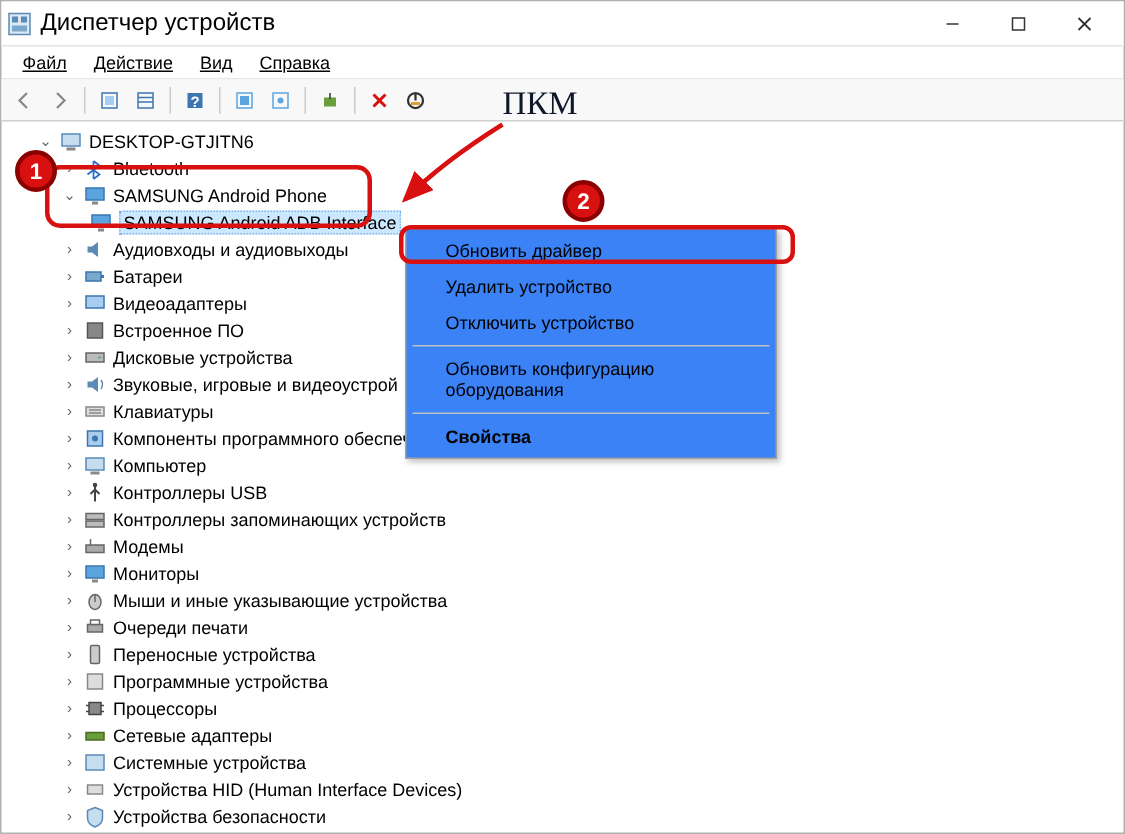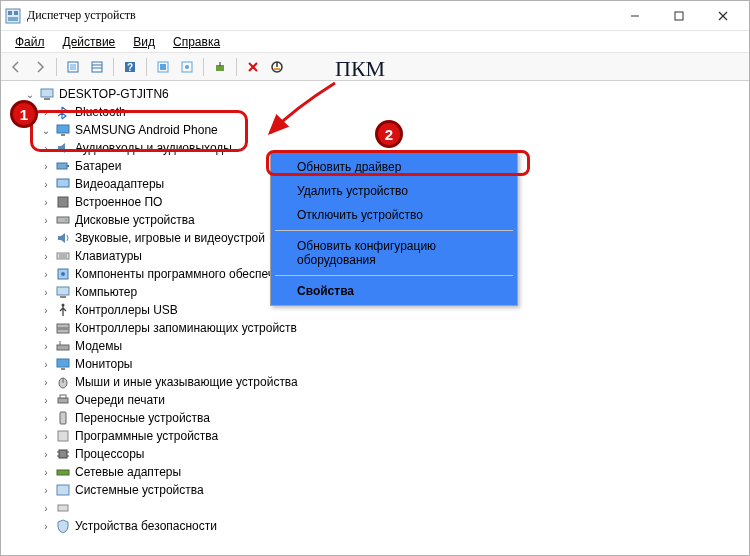--- a/index.html
+++ b/index.html
@@ -27,21 +27,21 @@
     align-items: center;
     padding: 0 4px;
     background: #fff;
     border-bottom: 1px solid #e5e5e5;
   }
   .titlebar .app-icon {
     width: 16px; height: 16px;
     margin-right: 6px;
     display: inline-flex; align-items: center; justify-content: center;
   }
-  .titlebar .title { flex: 1; font-size: 12px; font-family: Liberation Serif, serif; }
+  .titlebar .title { flex: 1; font-size: 16px; }
   .win-controls { display: flex; }
   .win-btn {
     width: 44px; height: 28px;
     display: flex; align-items: center; justify-content: center;
     color: #444;
   }
   .menubar {
     height: 22px;
     display: flex;
     align-items: center;
@@ -302,20 +302,29 @@
       <span class="twisty">⌄</span>
       <span class="dev-icon">
           <svg width="16" height="16">
             <rect x="2" y="3" width="12" height="8" fill="#5aa5e0" stroke="#3b76b1"></rect>
             <rect x="6" y="12" width="4" height="2" fill="#888"></rect>
           </svg>
         </span>
       <span class="node-label">SAMSUNG Android Phone</span>
     </div>
 
+    <div class="node indent3 selected">
+      <span class="dev-icon">
+          <svg width="16" height="16">
+            <rect x="2" y="3" width="12" height="8" fill="#5aa5e0" stroke="#3b76b1"></rect>
+            <rect x="6" y="12" width="4" height="2" fill="#888"></rect>
+          </svg>
+        </span>
+      <span class="node-label">SAMSUNG Android ADB Interface</span>
+    </div>
 
     <div class="node indent2">
         <span class="twisty">›</span>
         <span class="dev-icon">
           <svg width="16" height="16">
             <path d="M3 6 L6 6 L10 3 L10 13 L6 10 L3 10 Z" fill="#5a8ab5"></path>
           </svg>
         </span>
         <span class="node-label">Аудиовходы и аудиовыходы</span>
       </div>
@@ -507,20 +516,21 @@
         </span>
         <span class="node-label">Системные устройства</span>
       </div>
     <div class="node indent2">
         <span class="twisty">›</span>
         <span class="dev-icon">
           <svg width="16" height="16">
             <rect x="3" y="5" width="10" height="6" fill="#ddd" stroke="#888"></rect>
           </svg>
         </span>
+        <span class="node-label">Устройства HID (Human Interface Devices)</span>
       </div>
     <div class="node indent2">
         <span class="twisty">›</span>
         <span class="dev-icon">
           <svg width="16" height="16">
             <path d="M8 2 L13 4 L13 9 Q13 13 8 15 Q3 13 3 9 L3 4 Z" fill="#c6ddf0" stroke="#5a8ab5"></path>
           </svg>
         </span>
         <span class="node-label">Устройства безопасности</span>
       </div>

